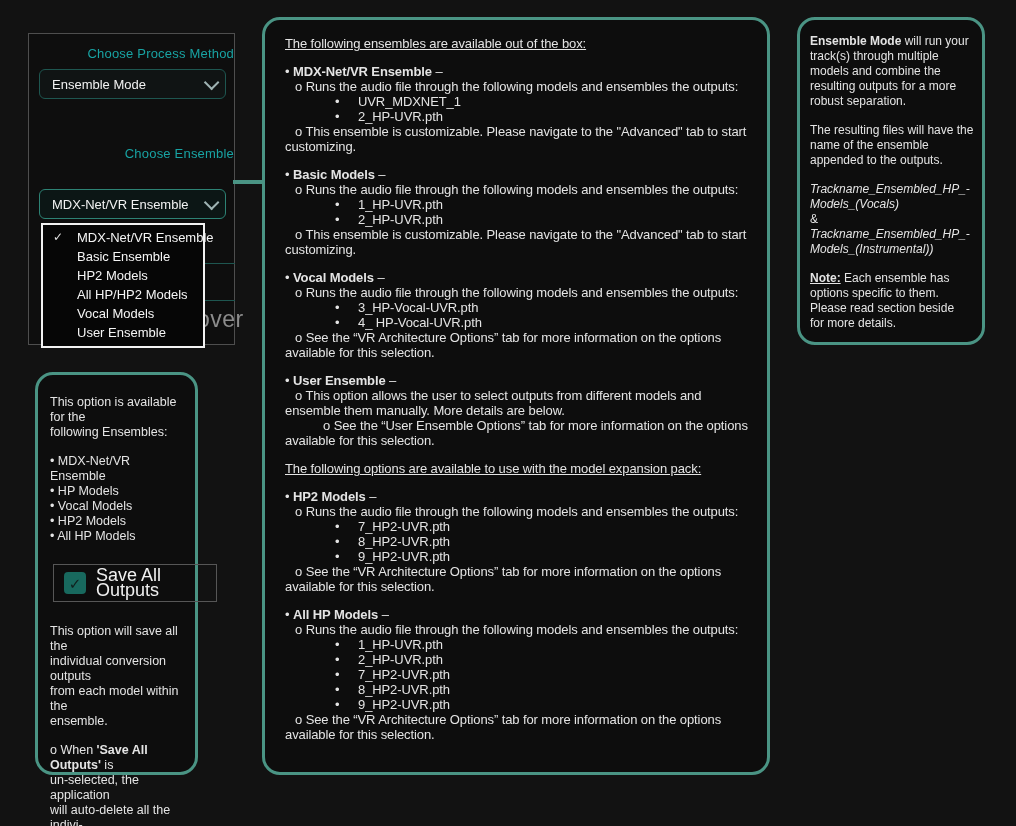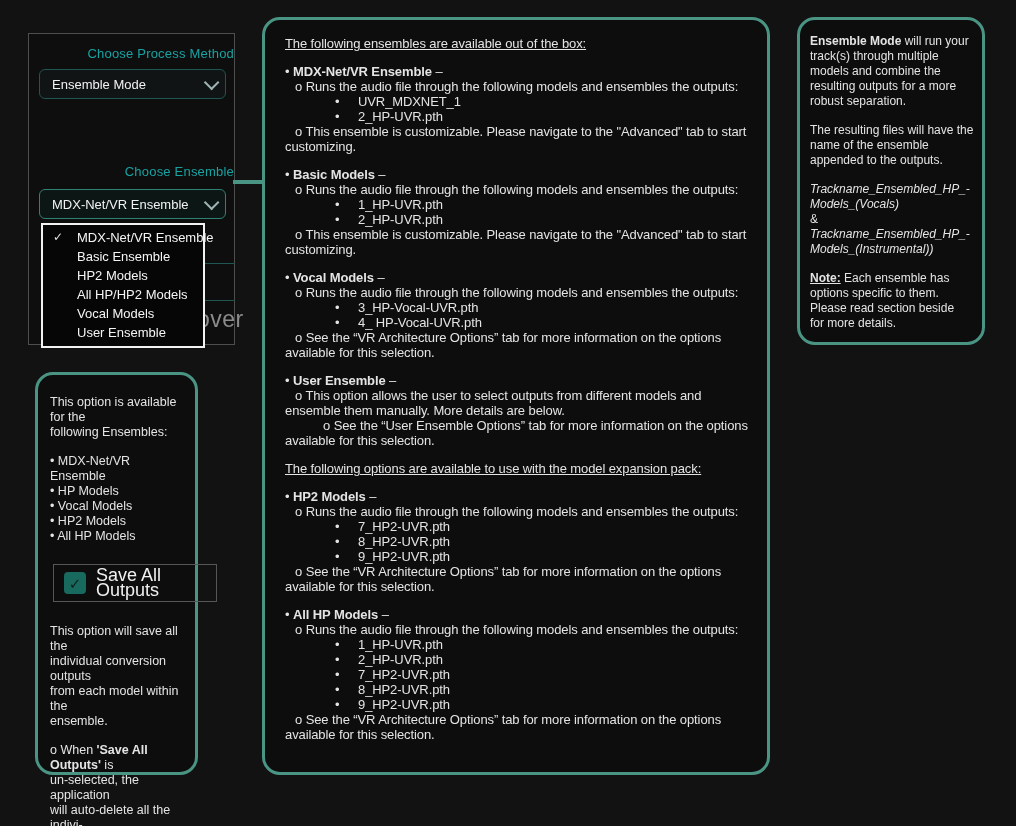--- a/index.html
+++ b/index.html
@@ -11,21 +11,21 @@
   }
   
   .proc-panel{
     position:absolute;left:28px;top:33px;width:207px;height:312px;
     background:#0e0e0e;border:1px solid #4e4e4e;box-sizing:border-box;
   }
   .proc-label{
     width:100%;text-align:right;color:#18a3a3;font-size:13px;letter-spacing:.2px;
   }
   .lbl-method{position:absolute;top:12px;left:0;}
-  .lbl-ensemble{position:absolute;top:130px;left:0;}
+  .lbl-ensemble{position:absolute;top:112px;left:0;}
   .dd{
     position:absolute;left:10px;width:187px;height:30px;box-sizing:border-box;
     border-radius:6px;display:flex;align-items:center;
     padding:0 10px 0 12px;font-size:13px;color:#f2f2f2;cursor:pointer;
   }
   .dd-method{top:35px;background:#101414;border:1px solid #1e5650;}
   .dd-ensemble{top:155px;background:#0c1615;border:1px solid #2d8274;}
   .dd .dd-text{flex:1;white-space:nowrap;overflow:hidden;}
   .chev{
     width:9px;height:9px;border-right:2px solid #9fb3b3;border-bottom:2px solid #9fb3b3;

